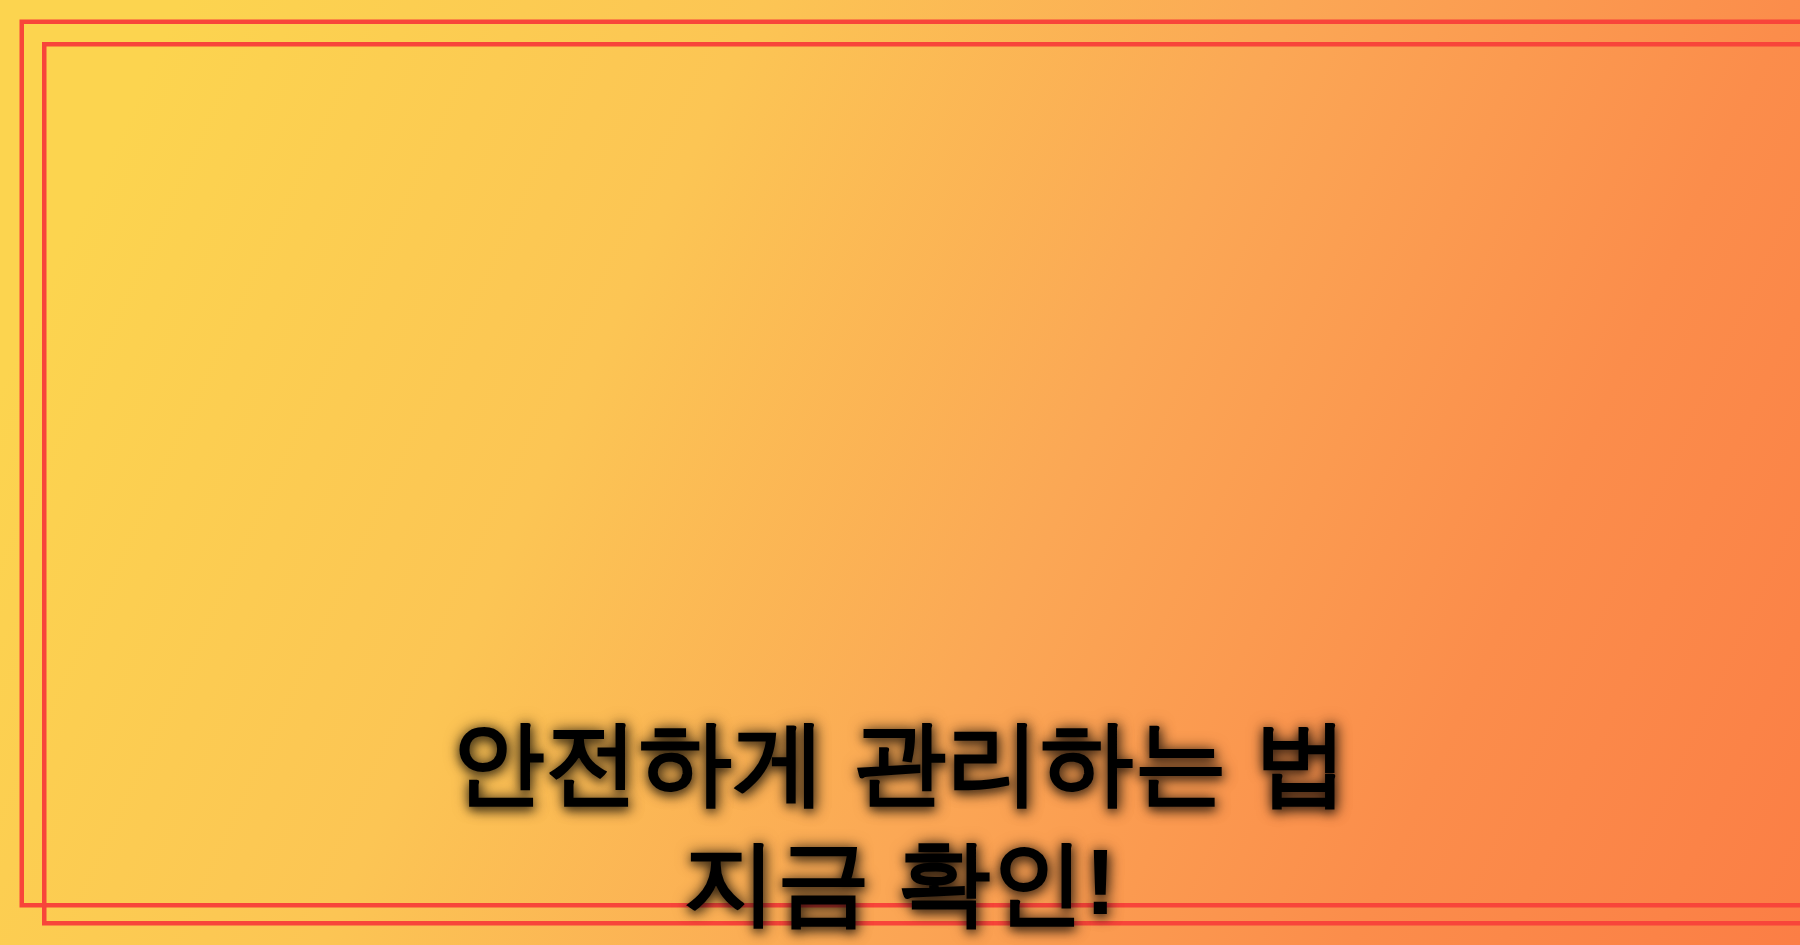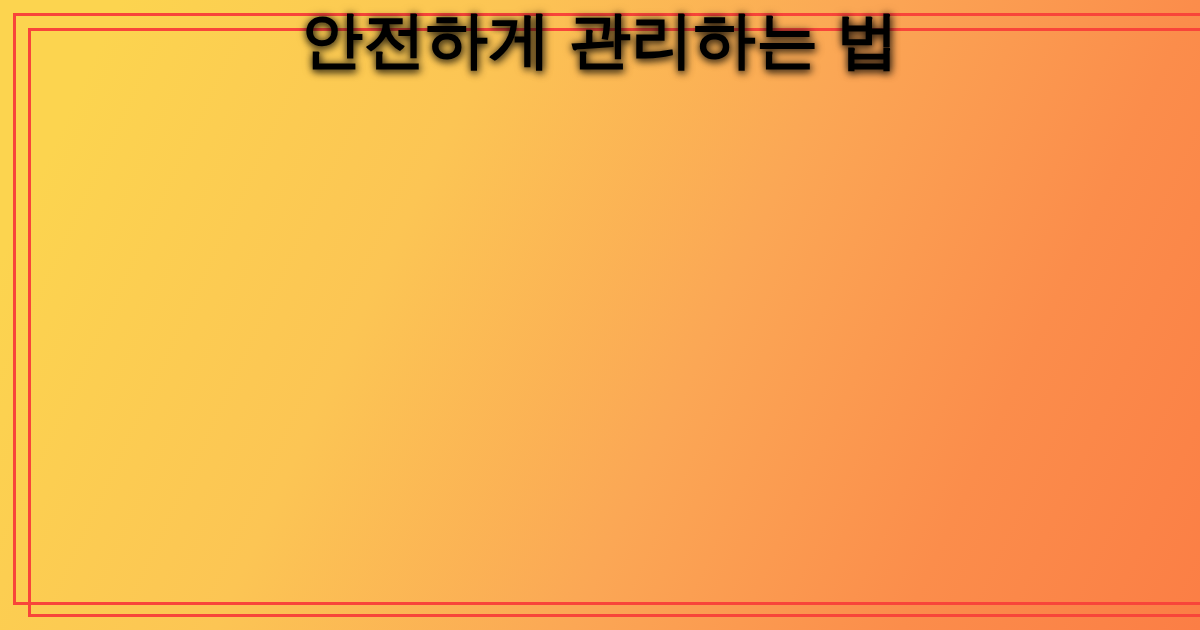--- a/index.html
+++ b/index.html
@@ -45,21 +45,21 @@
   
   .headline-wrap {
     position: absolute;
     left: 0;
     right: 0;
     top: 0;
     bottom: 0;
     display: flex;
     flex-direction: column;
     align-items: center;
-    justify-content: flex-start;
+    justify-content: flex-end;
   }
 
   .headline {
     margin: 0;
     text-align: center;
     color: #000000;
     font-size: 62px;
     font-weight: bold;
     line-height: 1.30;
     letter-spacing: 0.5px;
@@ -74,15 +74,16 @@
 <body>
 
 <div id="banner">
 
   <div class="frame frame-outer"></div>
 
   <div class="frame frame-inner"></div>
 
   <div class="headline-wrap">
     <h1 class="headline">안전하게 관리하는 법</h1>
+    <h1 class="headline">지금 확인!</h1>
   </div>
 
 </div>
 
 </body></html>

